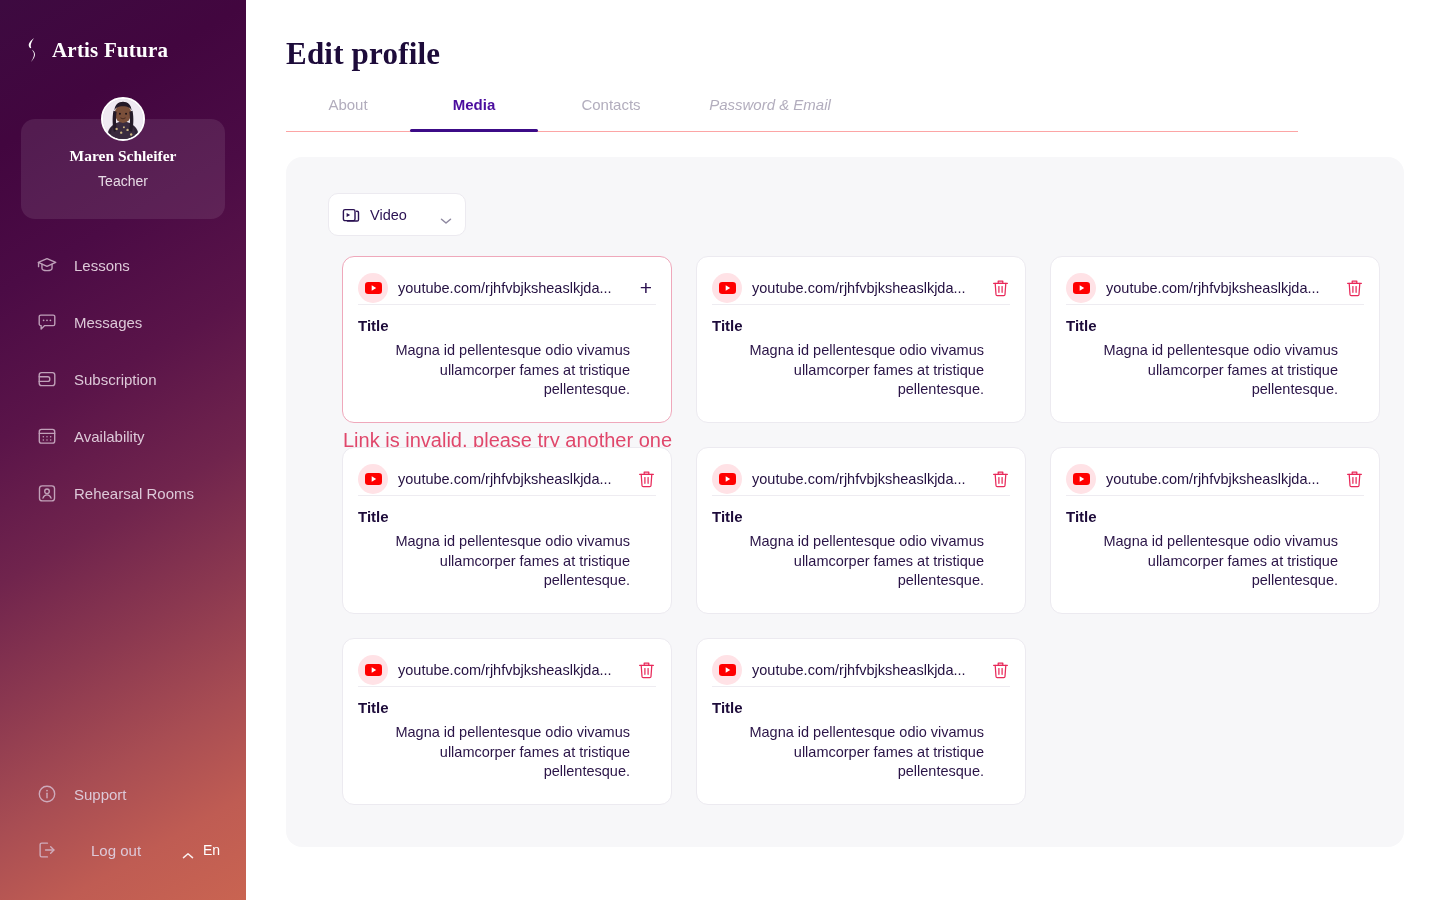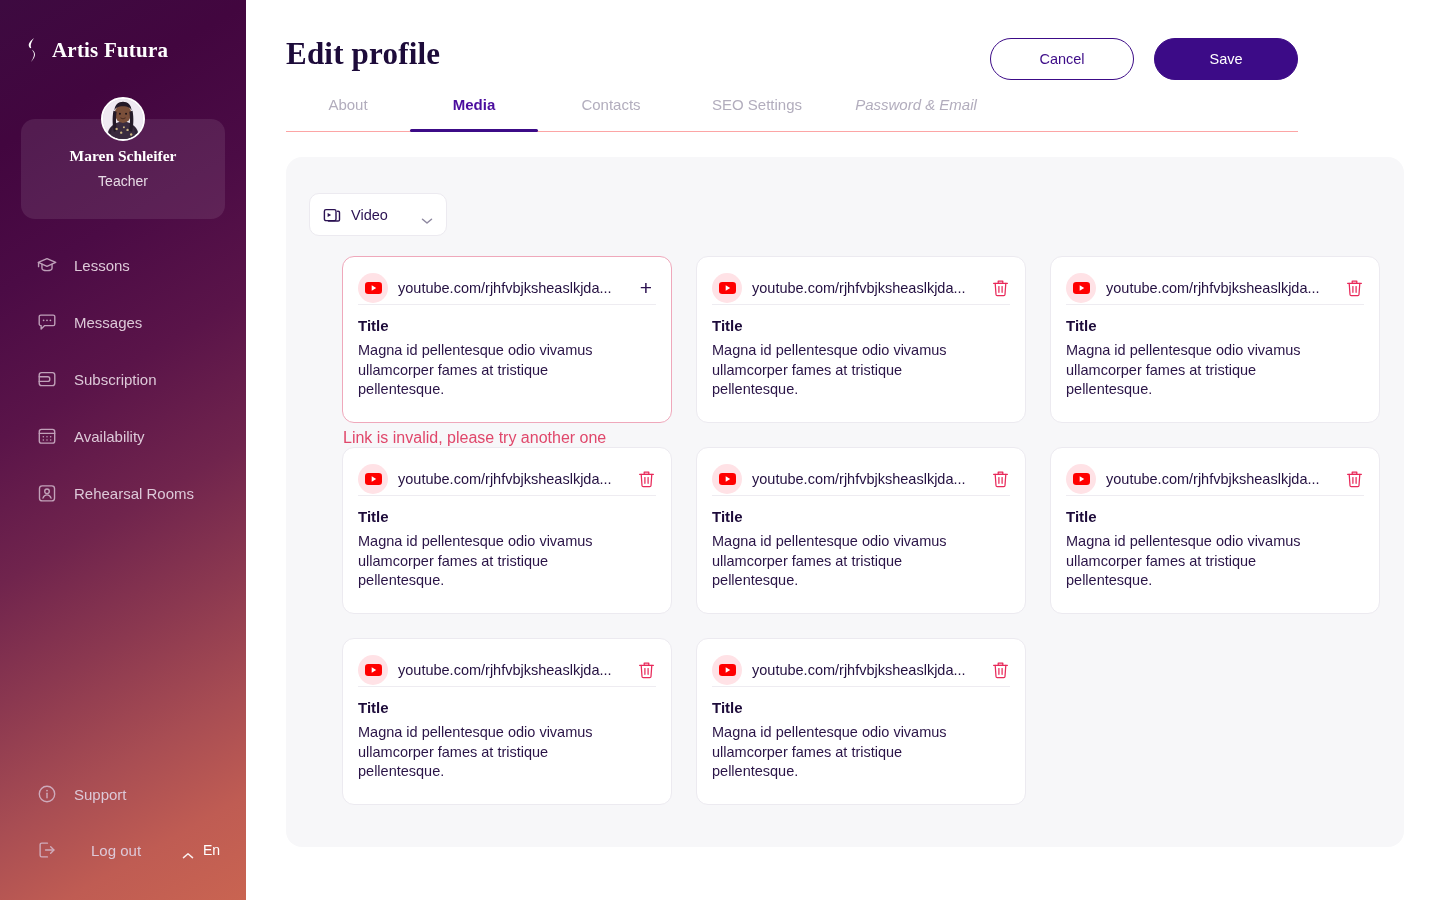--- a/index.html
+++ b/index.html
@@ -245,21 +245,21 @@
     left: 40px;
     width: 1118px;
     height: 690px;
     background: #f7f7f9;
     border-radius: 16px;
   }
 
   .filter {
     position: absolute;
     top: 36px;
-    left: 23px;
+    left: 42px;
     width: 138px;
     height: 43px;
     background: #ffffff;
     border: 1px solid #eceaf0;
     border-radius: 10px;
     display: flex;
     align-items: center;
     padding: 0 13px;
     cursor: pointer;
   }
@@ -351,27 +351,28 @@
     font-size: 15px;
     font-weight: 700;
     color: #1d0b3a;
   }
   .card-desc {
     margin-top: 7px;
     font-size: 14.5px;
     line-height: 19.5px;
     color: #2a1447;
     width: 272px;
+    text-align: right;
   }
 
   .card-error {
     position: absolute;
     left: 1px;
     top: 173px;
-    font-size: 16px;
+    font-size: 20px;
     color: #e0476b;
     white-space: nowrap;
   }
 </style>
 </head>
 <body>
 
 <div class="app">
 
   <aside class="sidebar">
@@ -507,30 +508,25 @@
         <span class="lang-label">En</span>
       </div>
 
     </div>
   </aside>
 
   <section class="main">
 
     <h1 class="page-title">Edit profile</h1>
 
-    <div class="actions">
-      <button class="btn btn-cancel">Cancel</button>
-      <button class="btn btn-save">Save</button>
-    </div>
 
     <div class="tabs">
       <div class="tab tab-w0">About</div>
       <div class="tab tab-w1 active">Media</div>
       <div class="tab tab-w2">Contacts</div>
-      <div class="tab tab-w3">SEO Settings</div>
       <div class="tab tab-w4">Password &amp; Email</div>
     </div>
 
     <div class="content-wrap">
 
       <div class="filter">
         <span class="vid-ico">
           <svg viewBox="0 0 18 18" fill="none" stroke="#2a1152" stroke-width="1.4" stroke-linecap="round" stroke-linejoin="round" xmlns="http://www.w3.org/2000/svg">
             <rect x="1.4" y="3.6" width="11.6" height="11" rx="1.6"></rect>
             <path d="M4.6 7.1 v4 l3.6 -2 Z" fill="#2a1152" stroke="none"></path>

